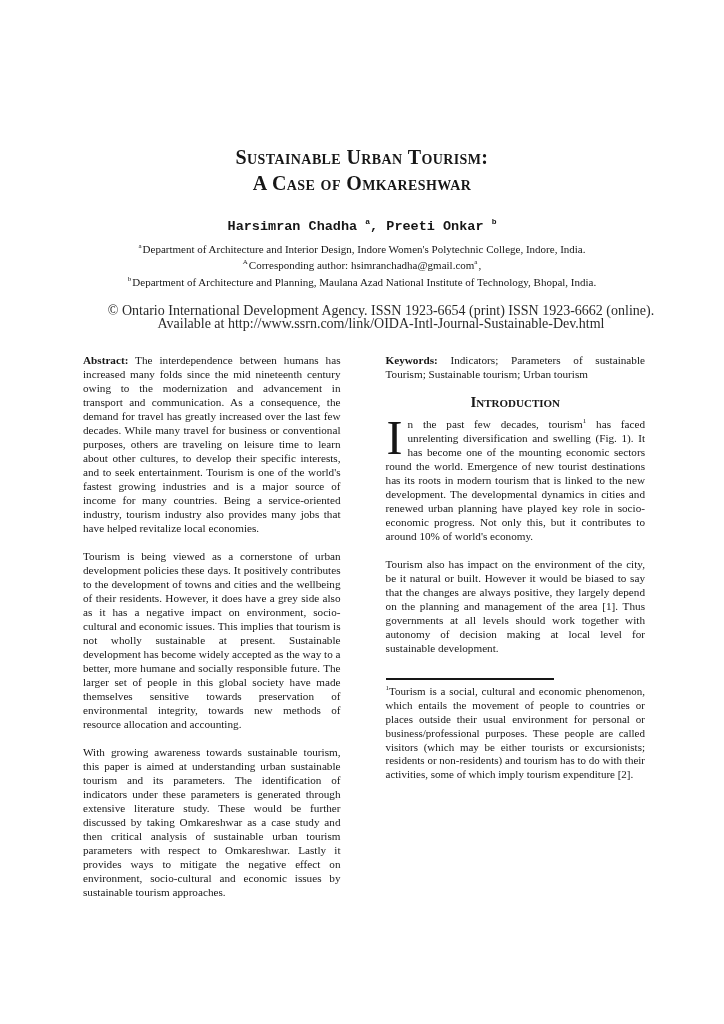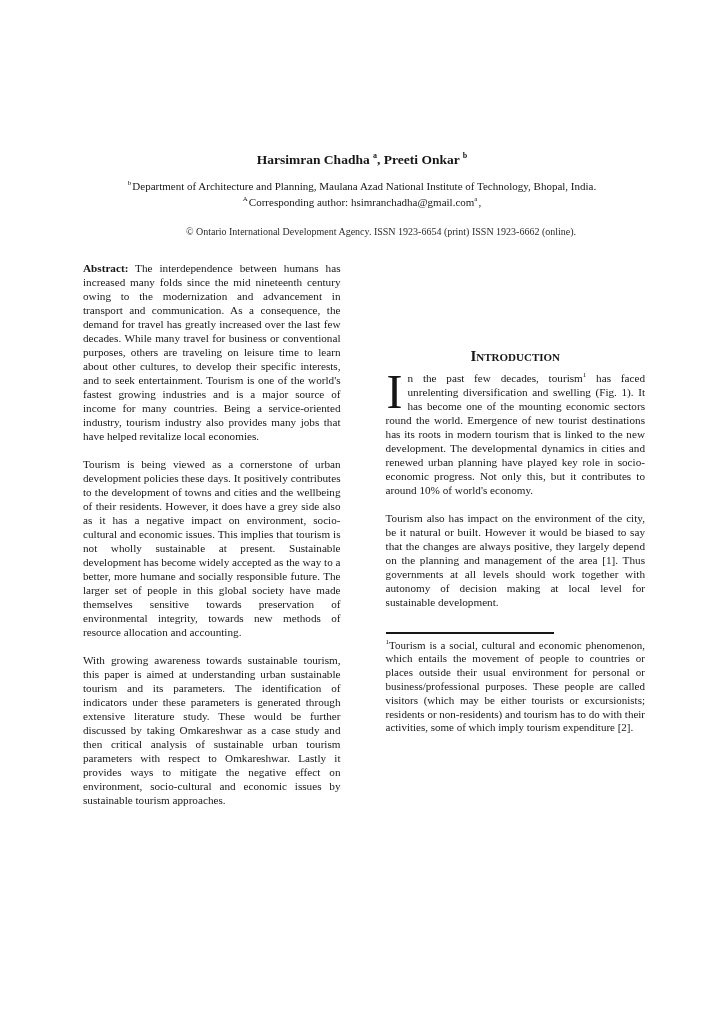--- a/index.html
+++ b/index.html
@@ -21,43 +21,44 @@
     padding-top: 144px;
   }
   .title {
     font-size: 20px;
     font-weight: bold;
     font-variant: small-caps;
     line-height: 26px;
     letter-spacing: 0.4px;
   }
   .authors {
+    margin-top: 17px;
     font-size: 13.5px;
     font-weight: bold;
-    line-height: 24px;
+    line-height: 17px;
+    font-family: Liberation Mono, monospace;
   }
   .authors sup { font-size: 8px; }
   .affiliations {
     margin-top: 4px;
     font-size: 11px;
     line-height: 14px;
   }
   .affiliations sup { font-size: 7px; margin-right: 1px; }
   .publisher {
     margin-top: 16px;
-    font-size: 10px;
+    font-size: 14px;
     line-height: 13px;
     color: #2a2a2a;
     margin-left: 38px;
   }
   .columns {
     display: flex;
     margin: 23px 79px 0 83px;
     gap: 45px;
-    align-items: center;
   }
   .col {
     font-size: 11.2px;
     line-height: 14px;
     text-align: justify;
   }
   .col-left  { width: 266px; }
   .col-right { width: 268px; }
   .col p { margin: 0 0 14px 0; }
   .col sup { font-size: 7px; line-height: 0; }
@@ -90,42 +91,49 @@
     text-align: justify;
   }
   .footnote-text sup { font-size: 7px; line-height: 0; }
 </style>
 </head>
 <body>
 
 <div class="page">
 
   <div class="header">
+    <div class="title">
+      <div>Sustainable Urban Tourism:</div>
+      <div>A Case of Omkareshwar</div>
+    </div>
 
     <div class="authors"><span>Harsimran Chadha </span><sup>a</sup><span>, Preeti Onkar </span><sup>b</sup></div>
 
     <div class="affiliations">
+      <div><sup>a</sup><span>Department of Architecture and Interior Design, Indore Women's Polytechnic College, Indore, India.</span></div>
+      <div><sup>A</sup><span>Corresponding author: hsimranchadha@gmail.com</span><sup>a</sup><span>,</span></div>
       <div><sup>b</sup><span>Department of Architecture and Planning, Maulana Azad National Institute of Technology, Bhopal, India.</span></div>
-      <div><sup>A</sup><span>Corresponding author: hsimranchadha@gmail.com</span><sup>a</sup><span>,</span></div>
     </div>
 
     <div class="publisher">
       <div>© Ontario International Development Agency. ISSN 1923-6654 (print) ISSN 1923-6662 (online).</div>
+      <div>Available at http://www.ssrn.com/link/OIDA-Intl-Journal-Sustainable-Dev.html</div>
     </div>
   </div>
 
   <div class="columns">
 
     <div class="col col-left">
       <p><span class="lead-label">Abstract:</span><span> The interdependence between humans has increased many folds since the mid nineteenth century owing to the modernization and advancement in transport and communication. As a consequence, the demand for travel has greatly increased over the last few decades. While many travel for business or conventional purposes, others are traveling on leisure time to learn about other cultures, to develop their specific interests, and to seek entertainment. Tourism is one of the world's fastest growing industries and is a major source of income for many countries. Being a service-oriented industry, tourism industry also provides many jobs that have helped revitalize local economies.</span></p>
       <p>Tourism is being viewed as a cornerstone of urban development policies these days. It positively contributes to the development of towns and cities and the wellbeing of their residents. However, it does have a grey side also as it has a negative impact on environment, socio-cultural and economic issues. This implies that tourism is not wholly sustainable at present. Sustainable development has become widely accepted as the way to a better, more humane and socially responsible future. The larger set of people in this global society have made themselves sensitive towards preservation of environmental integrity, towards new methods of resource allocation and accounting.</p>
       <p>With growing awareness towards sustainable tourism, this paper is aimed at understanding urban sustainable tourism and its parameters. The identification of indicators under these parameters is generated through extensive literature study. These would be further discussed by taking Omkareshwar as a case study and then critical analysis of sustainable urban tourism parameters with respect to Omkareshwar. Lastly it provides ways to mitigate the negative effect on environment, socio-cultural and economic issues by sustainable tourism approaches.</p>
     </div>
 
     <div class="col col-right">
+      <p><span class="lead-label">Keywords:</span><span> Indicators; Parameters of sustainable Tourism; Sustainable tourism; Urban tourism</span></p>
 
       <div class="section-heading">Introduction</div>
 
       <p><span class="dropcap">I</span><span>n the past few decades, tourism</span><sup>1</sup><span> has faced unrelenting diversification and swelling (Fig. 1). It has become one of the mounting economic sectors round the world. Emergence of new tourist destinations has its roots in modern tourism that is linked to the new development. The developmental dynamics in cities and renewed urban planning have played key role in socio-economic progress. Not only this, but it contributes to around 10% of world's economy.</span></p>
 
       <p>Tourism also has impact on the environment of the city, be it natural or built. However it would be biased to say that the changes are always positive, they largely depend on the planning and management of the area [1]. Thus governments at all levels should work together with autonomy of decision making at local level for sustainable development.</p>
 
       <div class="footnote-block">
         <hr class="footnote-rule">
         <div class="footnote-text"><sup>1</sup><span>Tourism is a social, cultural and economic phenomenon, which entails the movement of people to countries or places outside their usual environment for personal or business/professional purposes. These people are called visitors (which may be either tourists or excursionists; residents or non-residents) and tourism has to do with their activities, some of which imply tourism expenditure [2].</span></div>

